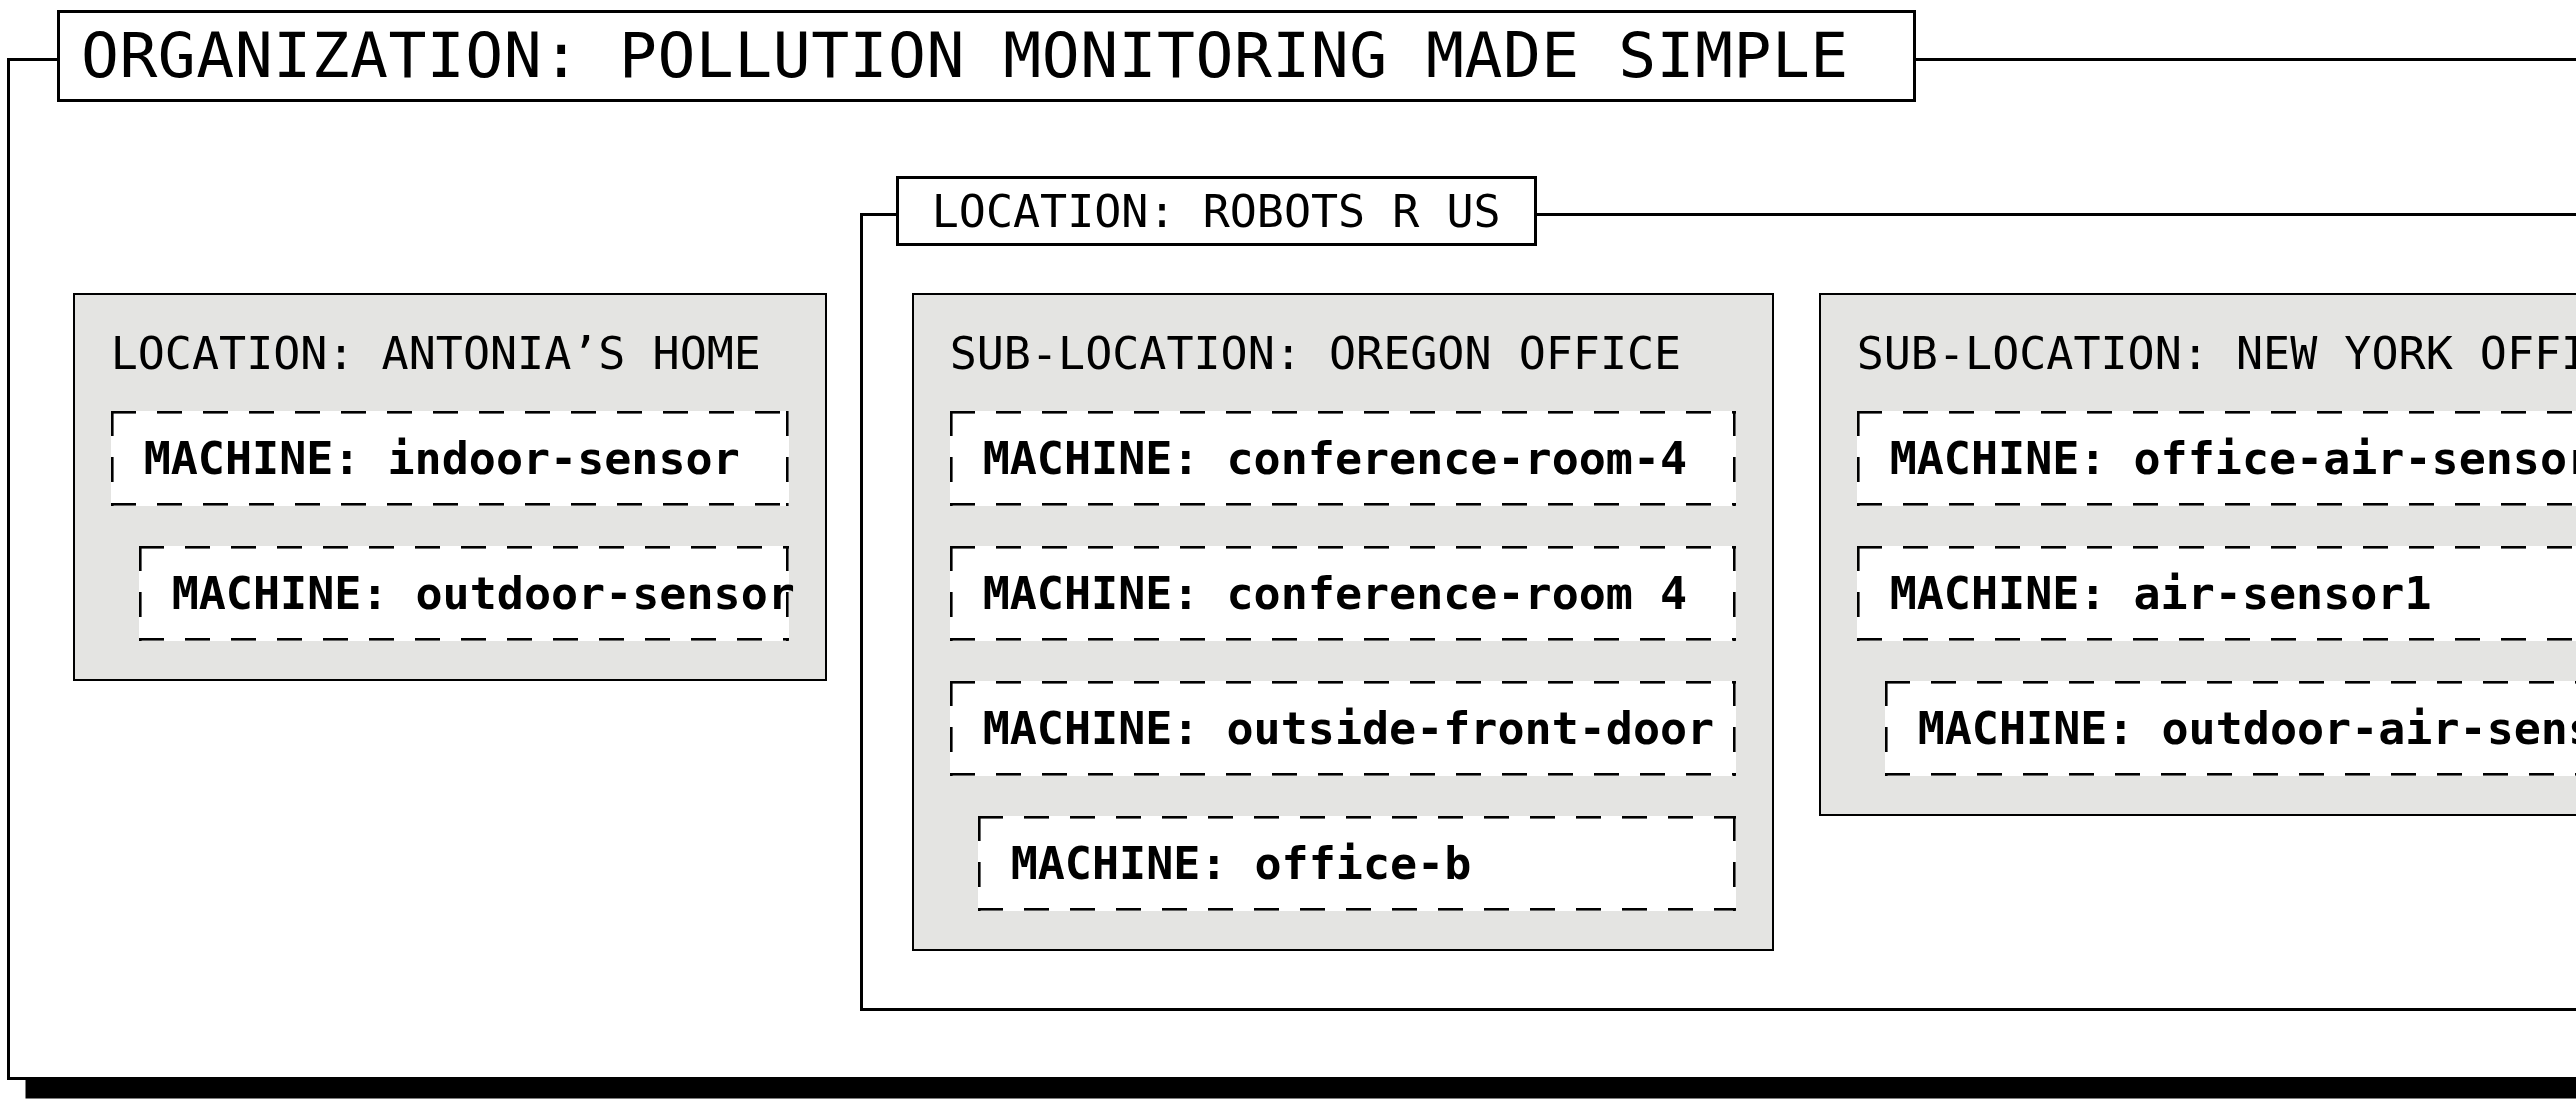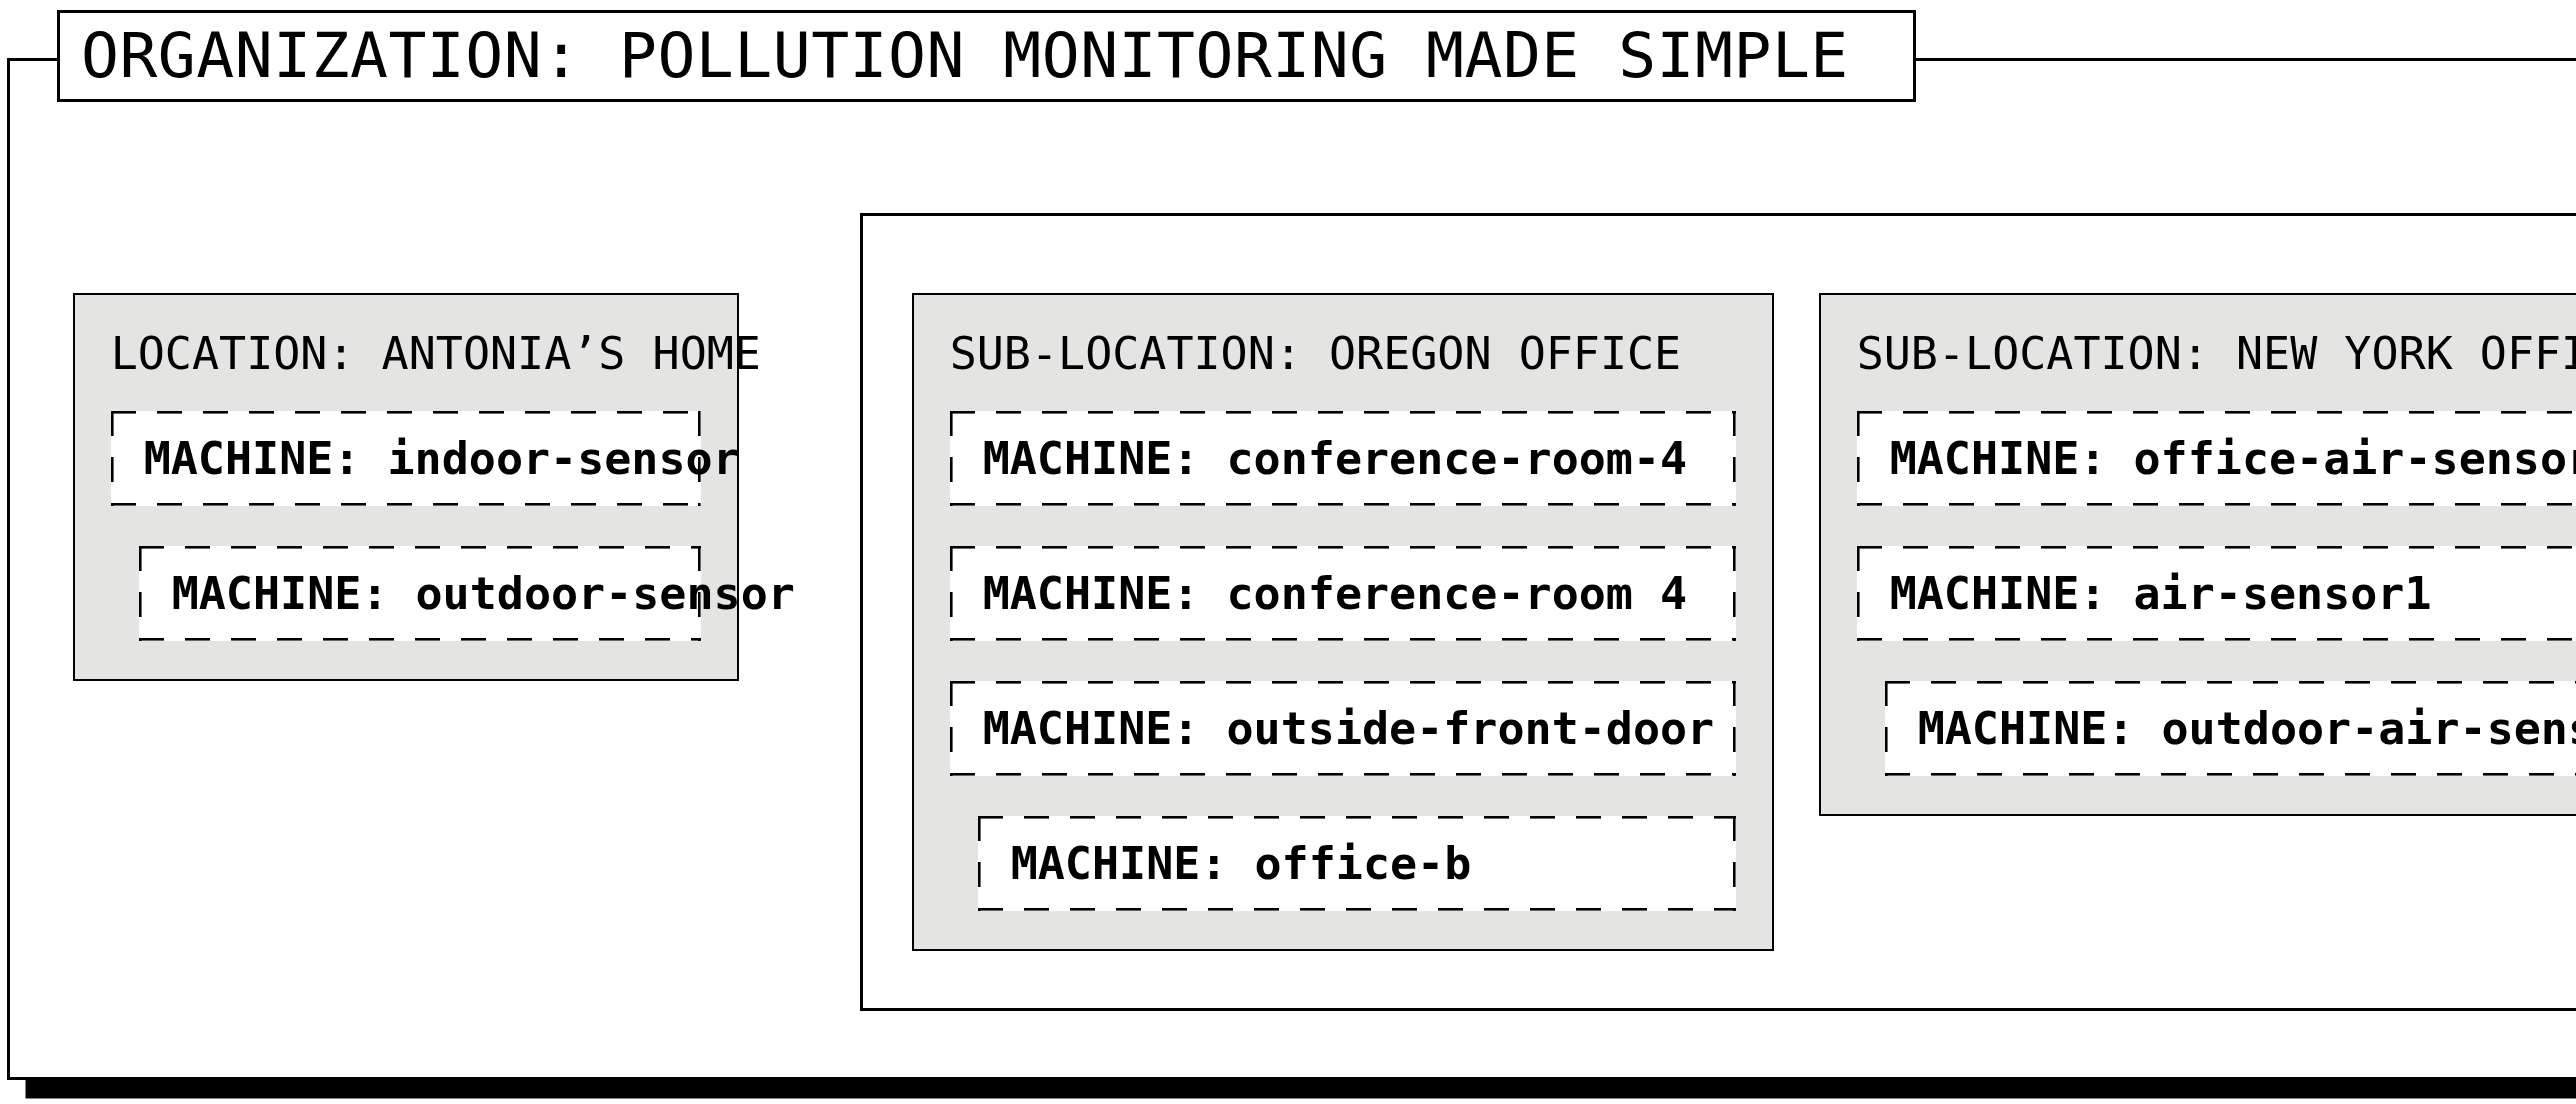--- a/index.html
+++ b/index.html
@@ -68,21 +68,21 @@
     font-size: 45px;
     white-space: nowrap;
   }
   .loc-panel {
     position: absolute;
     border: 2.6px solid #000000;
     background: #e4e4e2;
     box-sizing: border-box;
     padding: 0 36px 38px 36px;
   }
-  .panel-antonia { left: 63px;  top: 232px; width: 666px; }
+  .panel-antonia { left: 63px;  top: 232px; width: 754px; }
   .panel-oregon  { left: 49px;   top: 77px; width: 862px; }
   .panel-newyork { left: 956px; top: 77px; width: 899px; }
   .panel-label {
     height: 116px;
     display: flex;
     align-items: center;
     font-size: 45px;
     white-space: nowrap;
   }
   .machine {
@@ -119,20 +119,21 @@
       <div class="panel-label">LOCATION: ANTONIA’S HOME</div>
       <div class="machine">
         <span>MACHINE: indoor-sensor</span>
       </div>
       <div class="machine">
         <span>MACHINE: outdoor-sensor</span>
       </div>
     </div>
 
     <div class="robots-box">
+      <div class="robots-label">LOCATION: ROBOTS R US</div>
 
       <div class="loc-panel panel-oregon">
         <div class="panel-label">SUB-LOCATION: OREGON OFFICE</div>
         <div class="machine">
           <span>MACHINE: conference-room-4</span>
         </div>
         <div class="machine">
           <span>MACHINE: conference-room 4</span>
         </div>
         <div class="machine">

